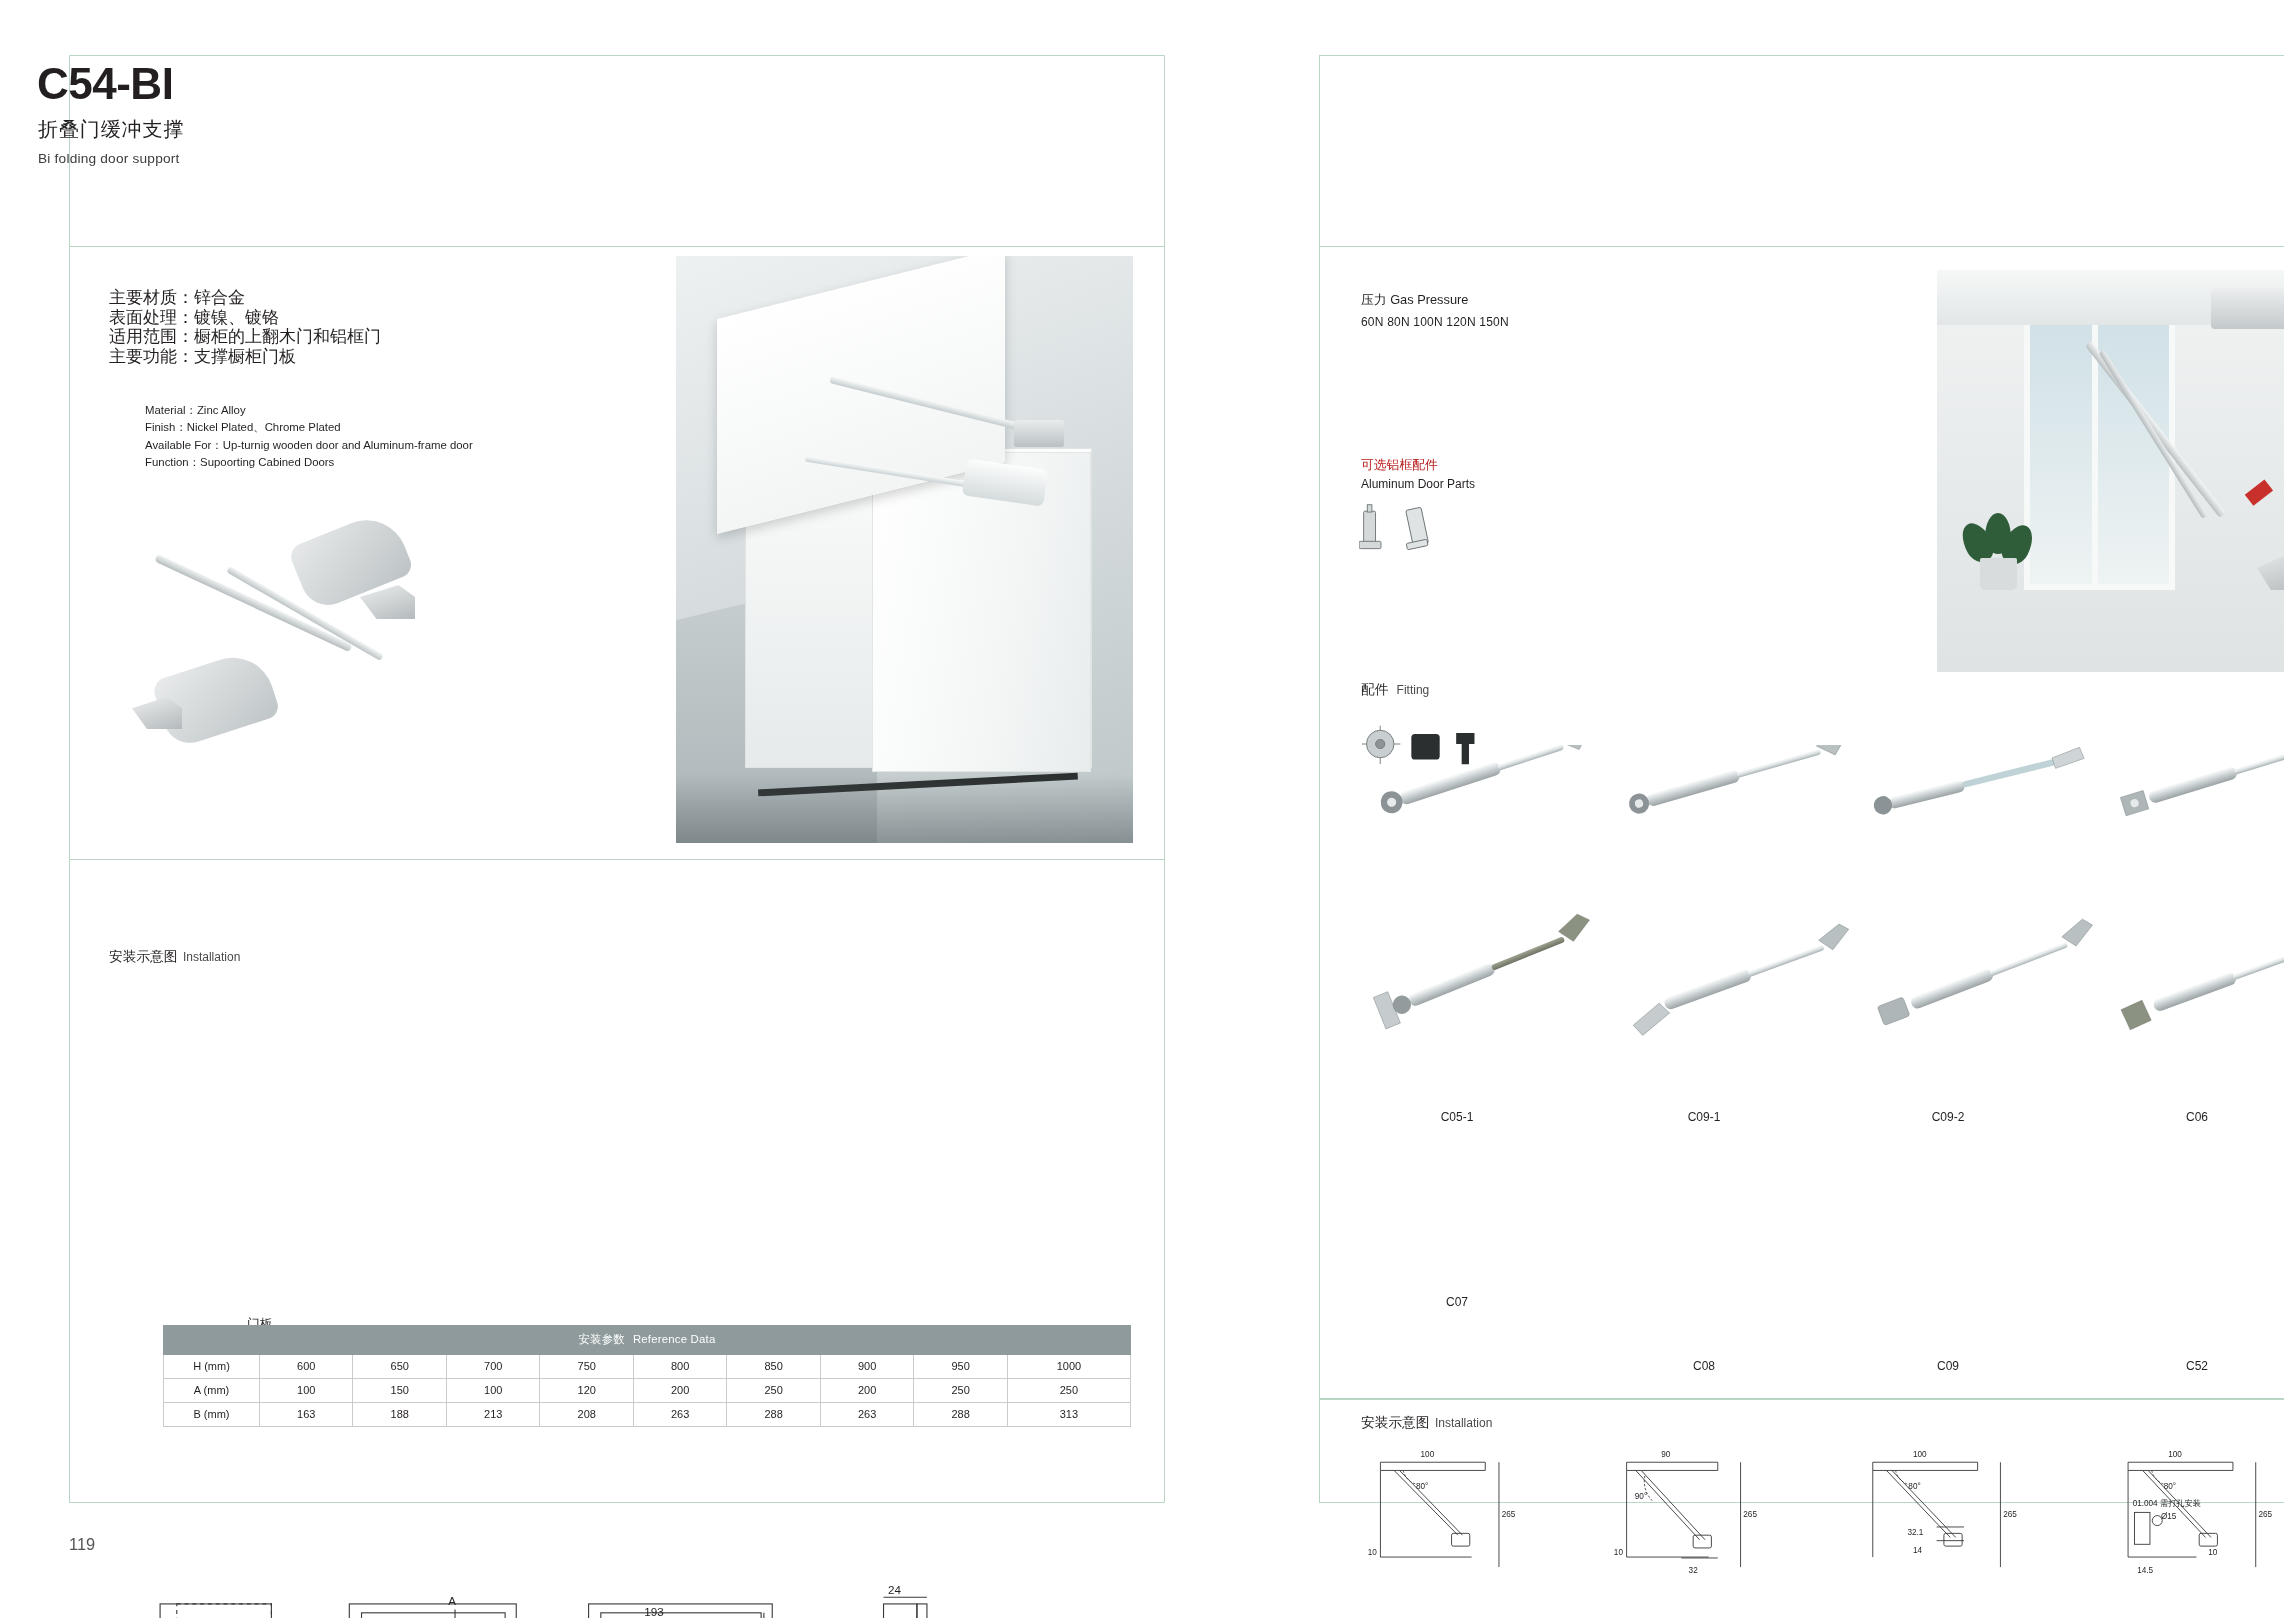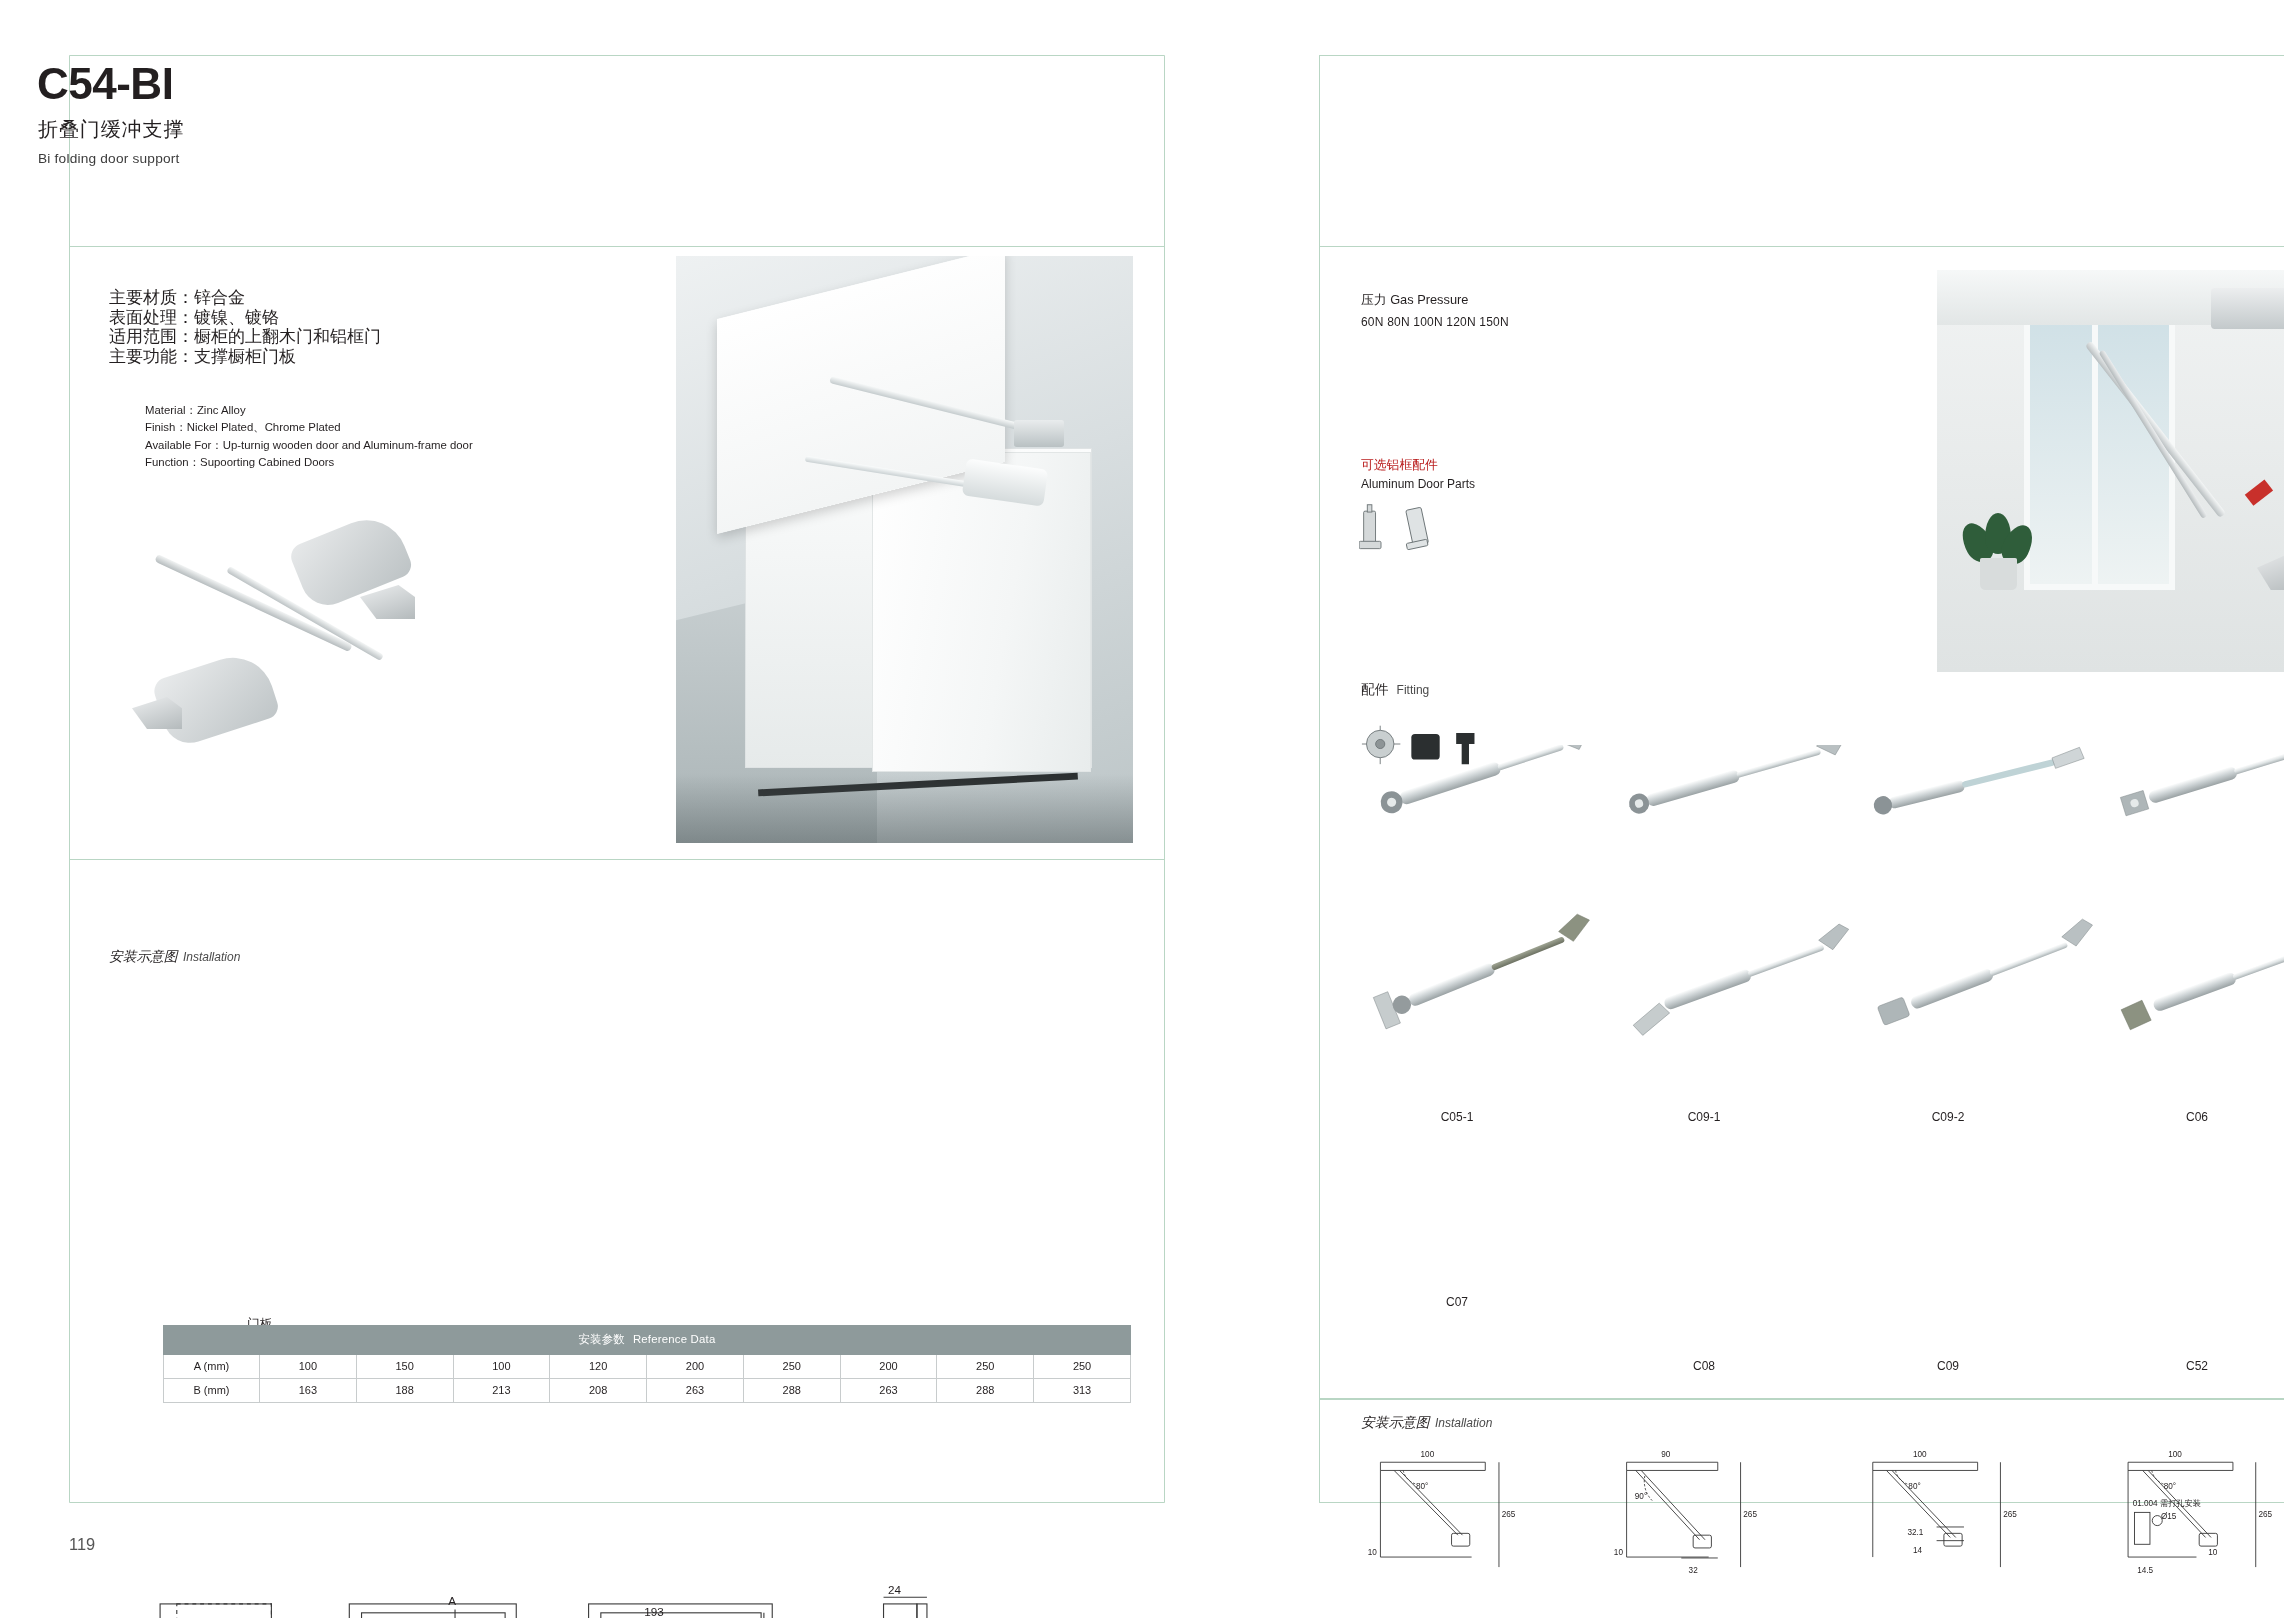--- a/index.html
+++ b/index.html
@@ -151,21 +151,21 @@
     background:linear-gradient(160deg,#eceeef,#b4babc);
     clip-path:polygon(0 35%,70% 0,100% 35%,100% 100%,30% 100%);
   }
 
   
   .lp-install {
     position:absolute; left:69px; top:859px; width:1096px; height:644px;
     border-top:1.4px solid #b9d6c4;
   }
   .sect-label {
-    position:absolute; font-size:13.7px; color:#231f20;font-style:italic;
+    position:absolute; font-size:13.7px; color:#231f20;
   }
   .sect-label .en { font-size:12px; color:#4a4a4a; margin-left:5.5px; }
 
   .draw-area { position:absolute; left:0; top:0; width:100%; height:100%; }
 
   table.refdata {
     position:absolute; left:132px; top:1325px;
     width:968px;
     border-collapse:collapse;
     font-size:11px;
@@ -407,20 +407,32 @@
     <table class="refdata">
       <thead>
         <tr>
           <th class="head" colspan="10">
             <span>安装参数</span>
             <span style="margin-left:4.6px;">Reference Data</span>
           </th>
         </tr>
       </thead>
       <tbody>
+        <tr>
+          <td class="rowlabel">H (mm)</td>
+          <td>600</td>
+          <td>650</td>
+          <td>700</td>
+          <td>750</td>
+          <td>800</td>
+          <td>850</td>
+          <td>900</td>
+          <td>950</td>
+          <td>1000</td>
+        </tr>
         <tr>
           <td class="rowlabel">A (mm)</td>
           <td>100</td>
           <td>150</td>
           <td>100</td>
           <td>120</td>
           <td>200</td>
           <td>250</td>
           <td>200</td>
           <td>250</td>

